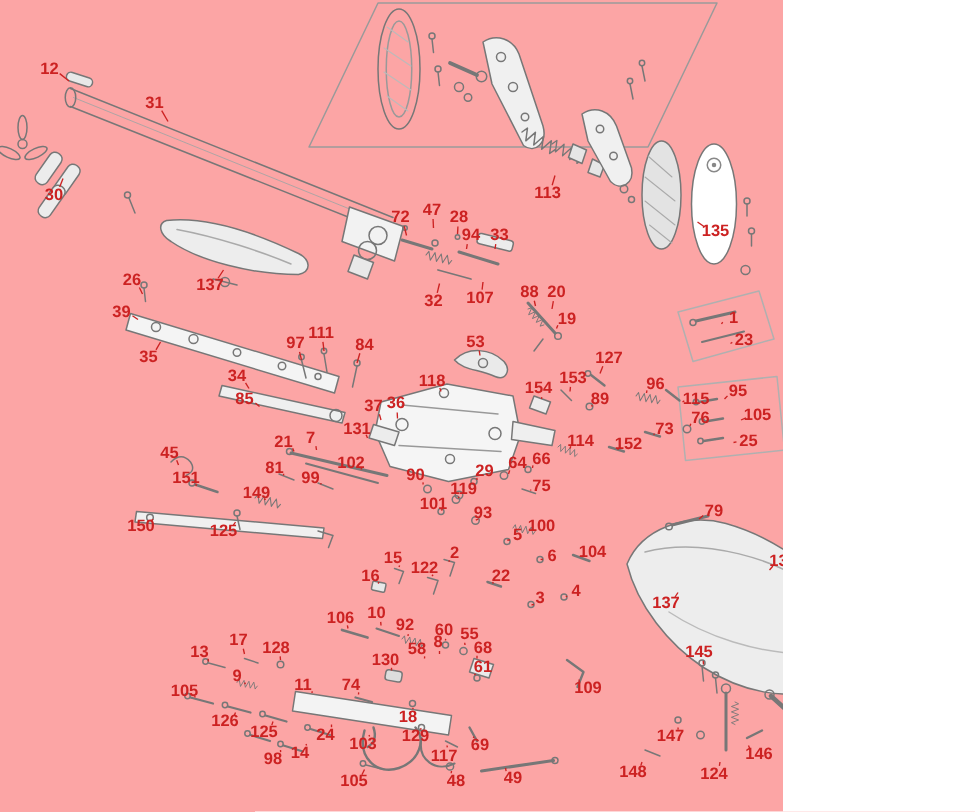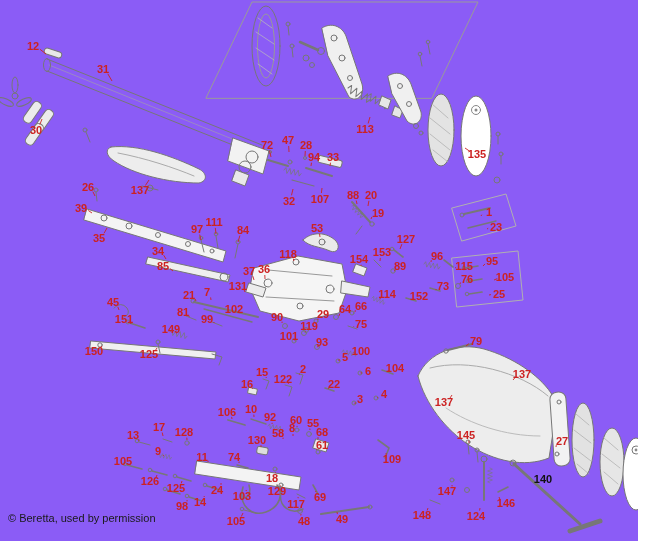--- a/index.html
+++ b/index.html
@@ -1,17 +1,17 @@
 <!DOCTYPE html>
 <html><head>
 <meta charset="utf-8">
 <style>
   html,body { margin:0; padding:0; background:#ffffff; }
   .stage {
-    position:relative; width:638px; height:541px; background:#8b5cf6;
+    position:relative; width:522px; height:541px; background:#fca5a5;
     overflow:hidden; font-family:"Liberation Sans", sans-serif;
   }
   .stage svg { position:absolute; left:0; top:0; width:650px; height:541px; }
   .part-label {
     font-family:"Liberation Sans", sans-serif;
     font-weight:bold; font-size:11px;
     text-anchor:middle; dominant-baseline:central;
   }
   .copyright {
     position:absolute; left:8px; top:512px;
@@ -551,14 +551,13 @@
         <text x="466" y="435" class="part-label" fill="#cc2222">145</text>
         <text x="562" y="441" class="part-label" fill="#cc2222">27</text>
         <text x="543" y="479" class="part-label" fill="#111111" font-size="13">140</text>
         <text x="447" y="491" class="part-label" fill="#cc2222">147</text>
         <text x="476" y="516" class="part-label" fill="#cc2222">124</text>
         <text x="506" y="503" class="part-label" fill="#cc2222">146</text>
         <text x="422" y="515" class="part-label" fill="#cc2222">148</text>
       </g>
   </svg>
 
-  <div class="copyright">© Beretta, used by permission</div>
 </div>
 
 </body></html>

